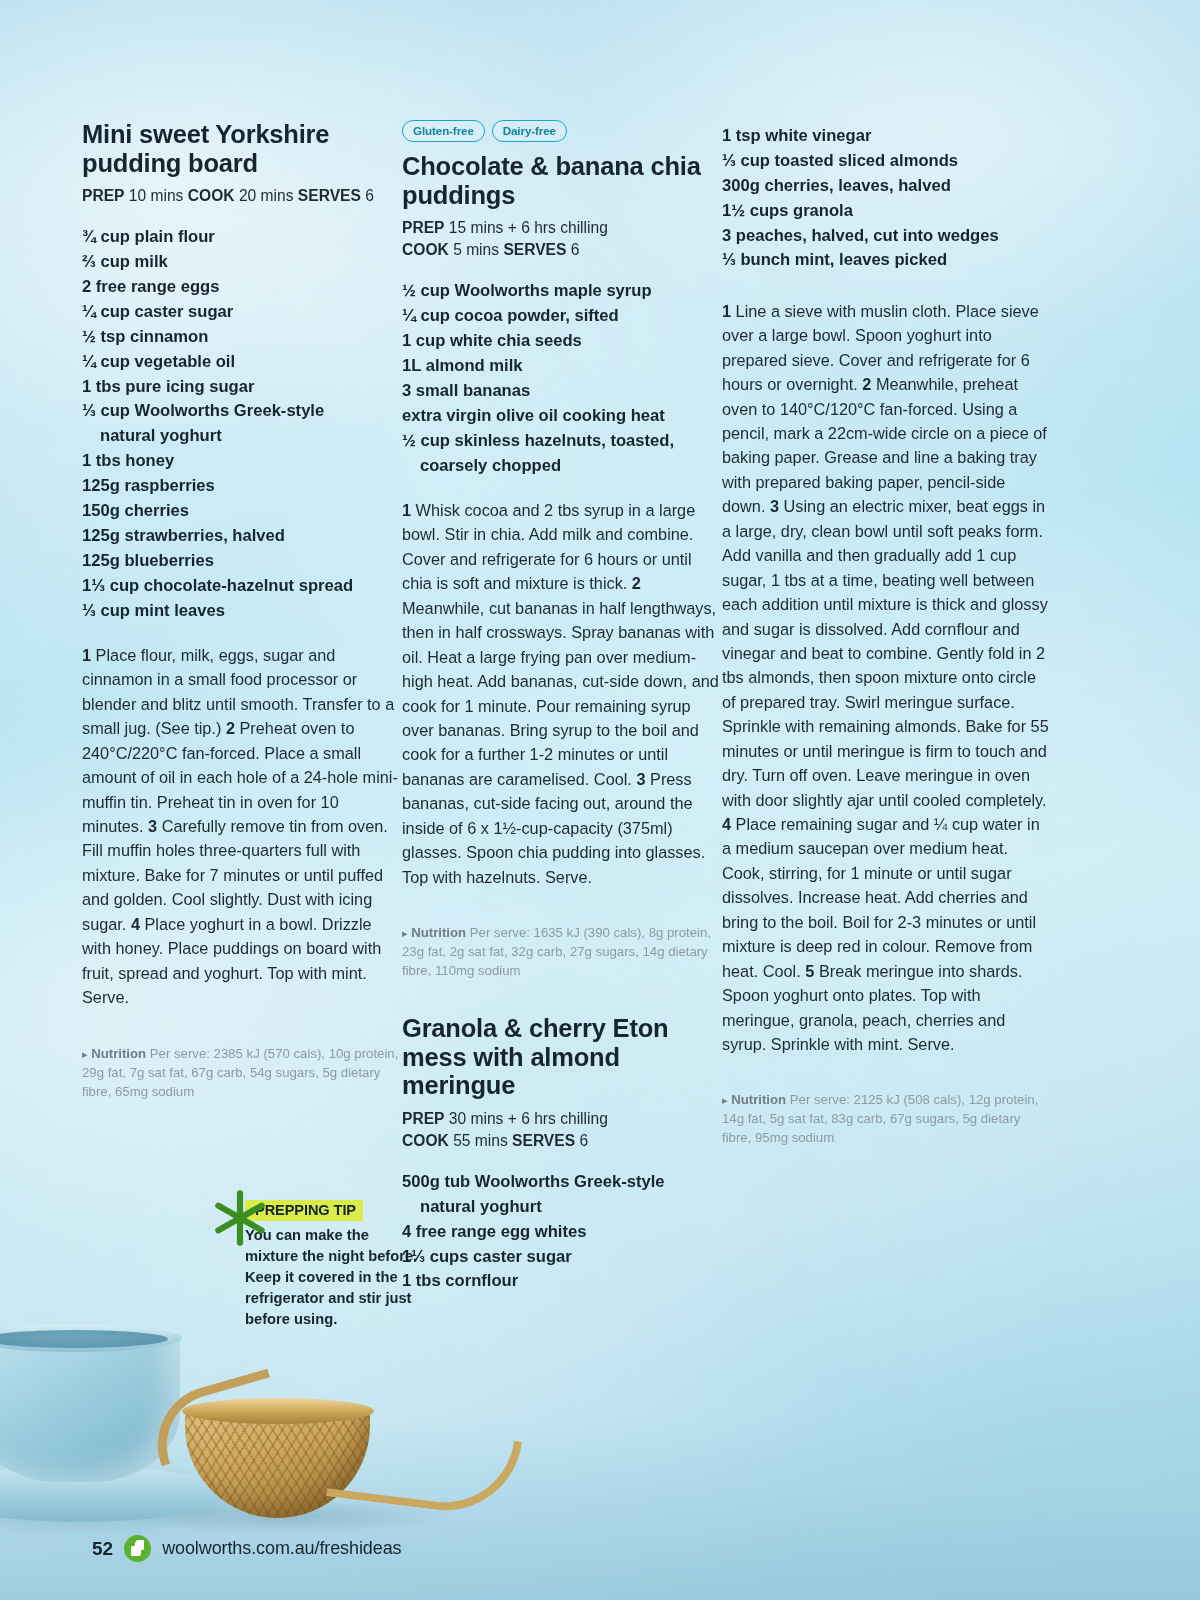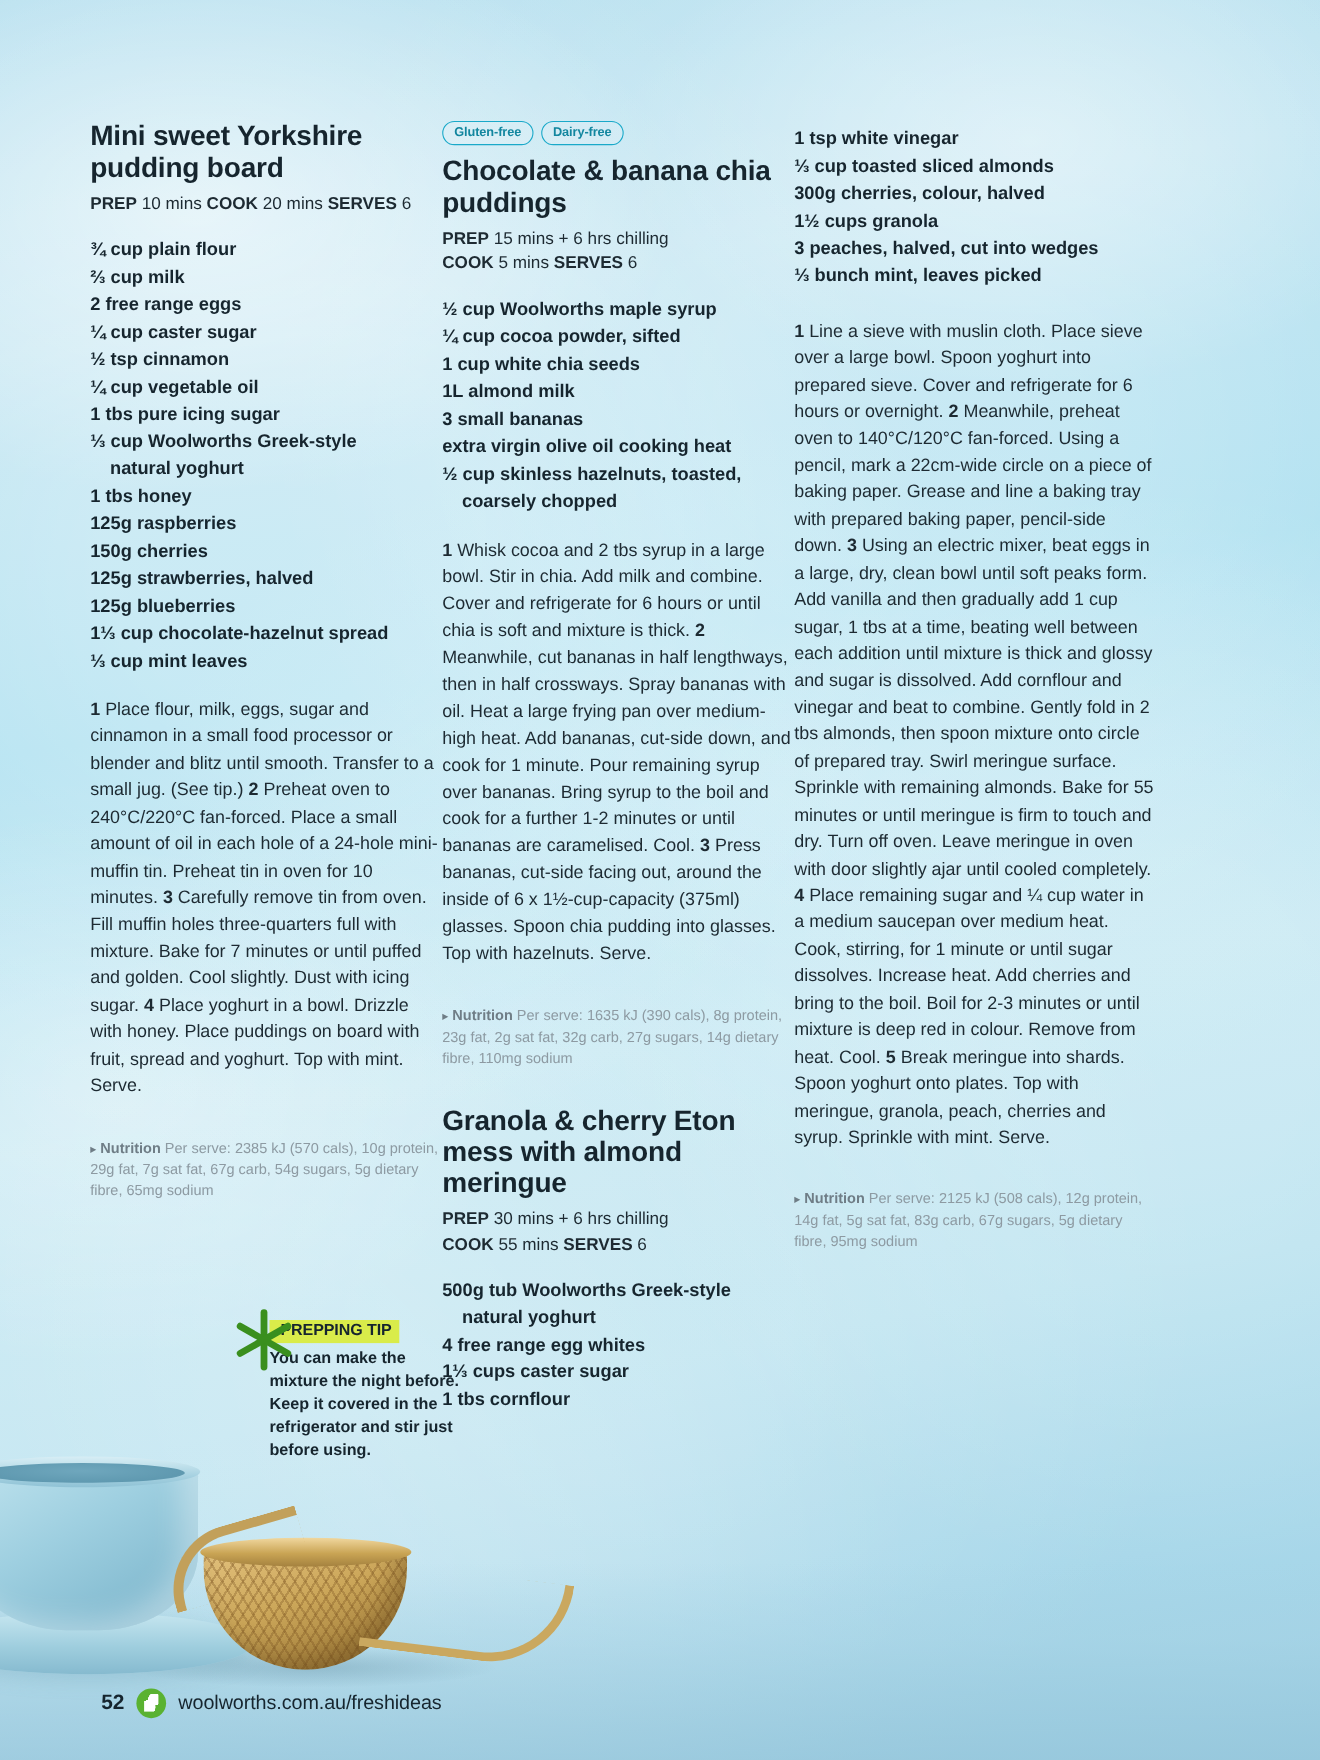--- a/index.html
+++ b/index.html
@@ -33,21 +33,21 @@
       radial-gradient(circle at 22% 30%, rgba(255,255,255,0.30) 0 12%, rgba(255,255,255,0) 40%),
       radial-gradient(circle at 67% 22%, rgba(255,255,255,0.25) 0 10%, rgba(255,255,255,0) 38%),
       radial-gradient(circle at 45% 72%, rgba(255,255,255,0.18) 0 14%, rgba(255,255,255,0) 42%),
       radial-gradient(circle at 88% 58%, rgba(255,255,255,0.20) 0 10%, rgba(255,255,255,0) 36%),
       radial-gradient(circle at 10% 88%, rgba(255,255,255,0.22) 0 12%, rgba(255,255,255,0) 40%);
     pointer-events: none;
   }
   .columns {
     position: absolute;
     left: 82px;
-    top: 110px;
+    top: 120px;
     width: 1036px;
     display: flex;
   }
   .col {
     width: 320px;
   }
   .col-2 { width: 320px; }
   .col-3 { width: 330px; }
 
   h2.recipe-title {
@@ -438,21 +438,21 @@
         <li>1⅓ cups caster sugar</li>
         <li>1 tbs cornflour</li>
       </ul>
     </div>
 
     <div class="col col-3">
 
       <ul class="ingredients" style="margin-top:4px;">
         <li>1 tsp white vinegar</li>
         <li>⅓ cup toasted sliced almonds</li>
-        <li>300g cherries, colour, halved</li>
+        <li>300g cherries, leaves, halved</li>
         <li>1½ cups granola</li>
         <li>3 peaches, halved, cut into wedges</li>
         <li>⅓ bunch mint, leaves picked</li>
       </ul>
 
       <div class="steps" style="margin-top:26px;">
         <span class="num">1</span>
         <span class="step">Line a sieve with muslin cloth. Place sieve over a large bowl. Spoon yoghurt into prepared sieve. Cover and refrigerate for 6 hours or overnight.</span>
         <span class="num">2</span>
         <span class="step">Meanwhile, preheat oven to 140°C/120°C fan-forced. Using a pencil, mark a 22cm-wide circle on a piece of baking paper. Grease and line a baking tray with prepared baking paper, pencil-side down.</span>

